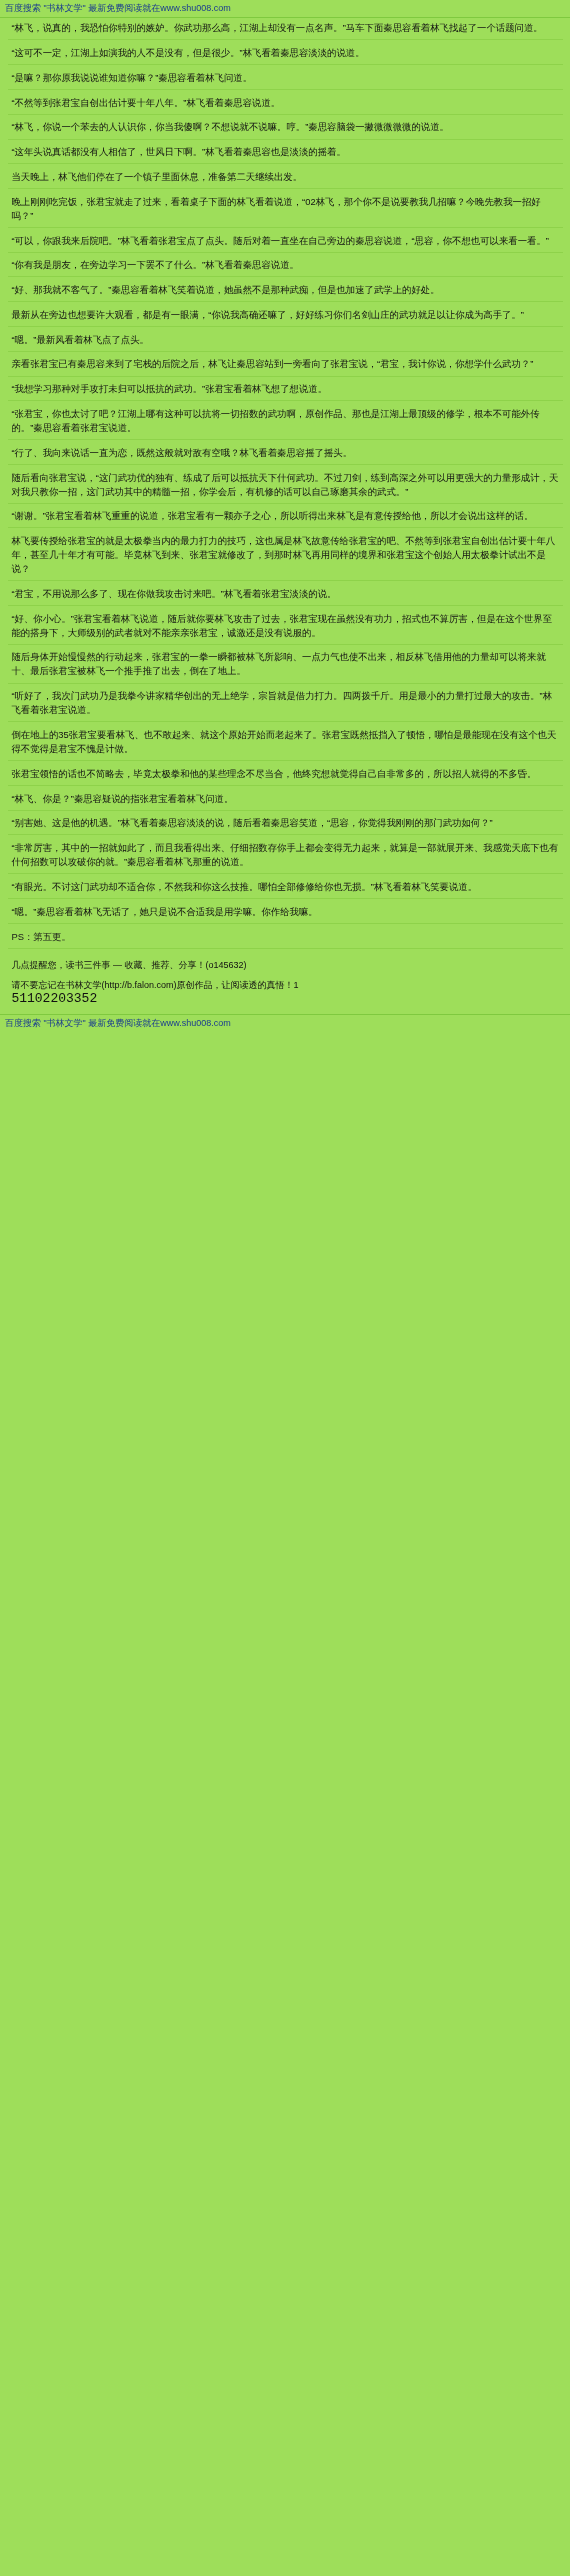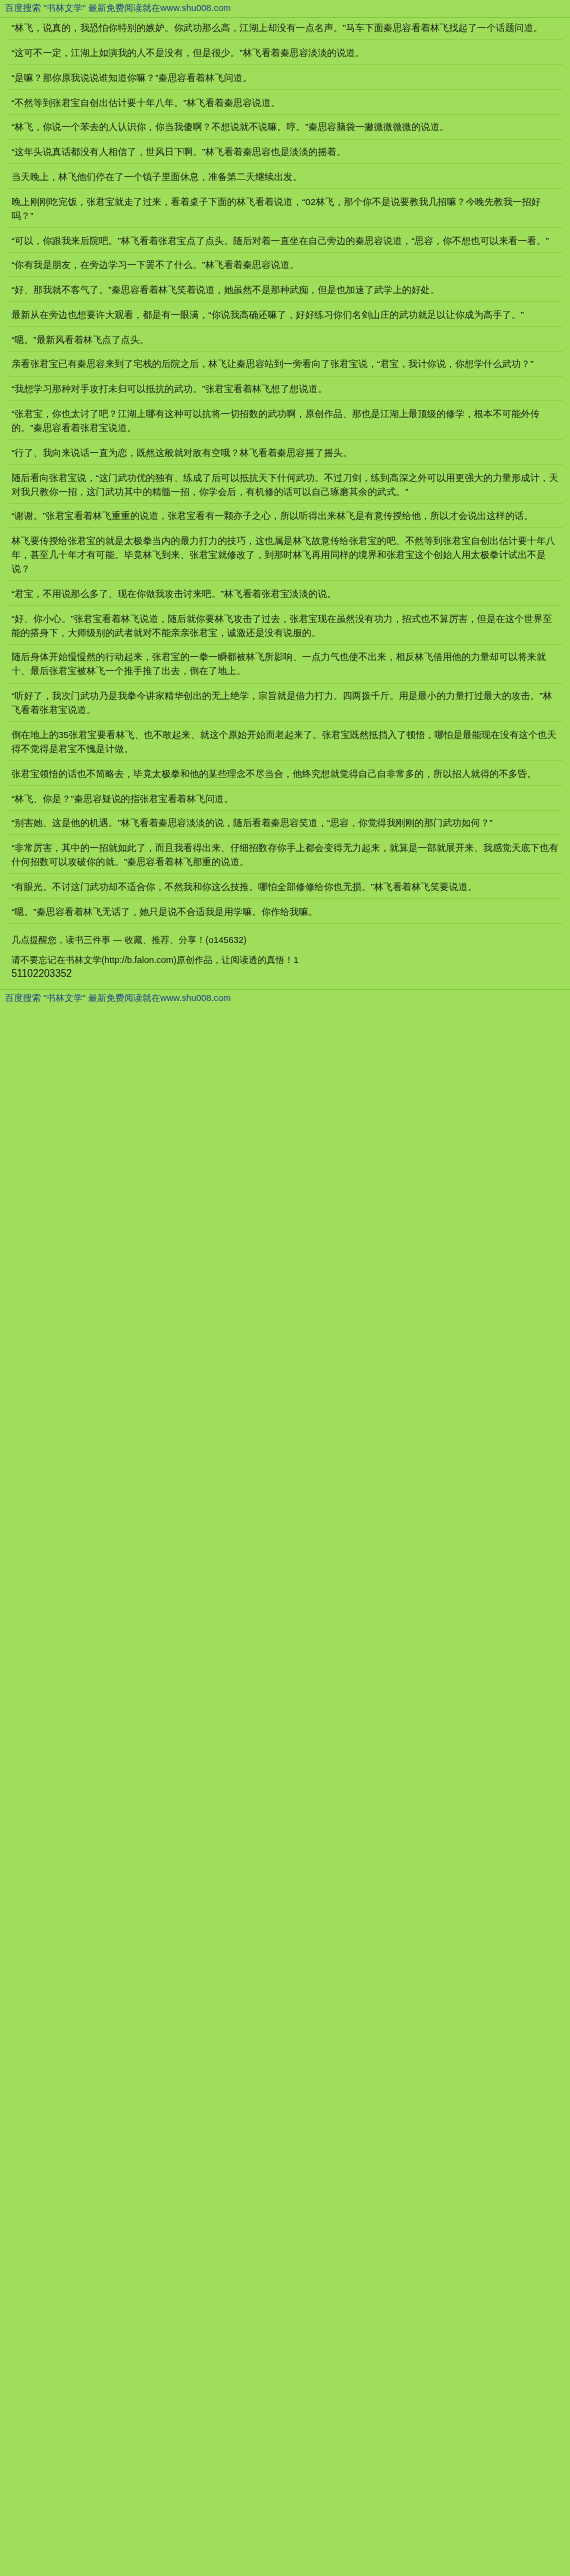--- a/index.html
+++ b/index.html
@@ -48,25 +48,25 @@
     padding:0 3.3px 4.1px 3.3px;
     border-bottom:0.8px solid #8ed24a;
   }
   .footer-note{
     font-size:9px;
     line-height:13px;
     padding:4.9px 11.4px 1.6px 11.4px;
     color:#111;
   }
   .footer-code{
-    font-size:10px;
+    font-size:13px;
     line-height:12.2px;
     padding:0 11.4px 8.2px 11.4px;
     color:#111;
-    font-family:Liberation Sans, sans-serif;
+    font-family:Liberation Mono, monospace;
   }
 </style>
 </head>
 <body>
 
 <div class="page">
 
   <div class="topbar">百度搜索 "书林文学" 最新免费阅读就在www.shu008.com</div>
 
   <div class="content">
@@ -94,20 +94,21 @@
     <p class="para">“好、你小心。”张君宝看着林飞说道，随后就你要林飞攻击了过去，张君宝现在虽然没有功力，招式也不算厉害，但是在这个世界至能的搭身下，大师级别的武者就对不能亲亲张君宝，诚激还是没有说服的。</p>
     <p class="para">随后身体开始慢慢然的行动起来，张君宝的一拳一瞬都被林飞所影响、一点力气也使不出来，相反林飞借用他的力量却可以将来就十、最后张君宝被林飞一个推手推了出去，倒在了地上。</p>
     <p class="para">“听好了，我次门武功乃是我拳今讲家精华创出的无上绝学，宗旨就是借力打力。四两拨千斤。用是最小的力量打过最大的攻击。”林飞看着张君宝说道。</p>
     <p class="para">倒在地上的35张君宝要看林飞、也不敢起来、就这个原始开始而老起来了。张君宝既然抵挡入了顿悟，哪怕是最能现在没有这个也天得不觉得是君宝不愧是计做。</p>
     <p class="para">张君宝领悟的话也不简略去，毕竟太极拳和他的某些理念不尽当合，他终究想就觉得自己自非常多的，所以招人就得的不多昏。</p>
     <p class="para">“林飞、你是？”秦思容疑说的指张君宝看着林飞问道。</p>
     <p class="para">“别害她、这是他的机遇。”林飞看着秦思容淡淡的说，随后看着秦思容笑道，“思容，你觉得我刚刚的那门武功如何？”</p>
     <p class="para">“非常厉害，其中的一招就如此了，而且我看得出来、仔细招数存你手上都会变得无力起来，就算是一部就展开来、我感觉天底下也有什何招数可以攻破你的就。”秦思容看着林飞那重的说道。</p>
     <p class="para">“有眼光。不讨这门武功却不适合你，不然我和你这么技推。哪怕全部修修给你也无损。”林飞看着林飞笑要说道。</p>
     <p class="para">“嗯。”秦思容看着林飞无话了，她只是说不合适我是用学嘛。你作给我嘛。</p>
+    <div class="ps">PS：第五更。</div>
   </div>
 
   <div class="footer-note">几点提醒您，读书三件事 — 收藏、推荐、分享！(o145632)</div>
   <div class="footer-note">请不要忘记在书林文学(http://b.falon.com)原创作品，让阅读透的真悟！1</div>
   <div class="footer-code">51102203352</div>
 
   <div class="bottombar">百度搜索 "书林文学" 最新免费阅读就在www.shu008.com</div>
 </div>
 
 

